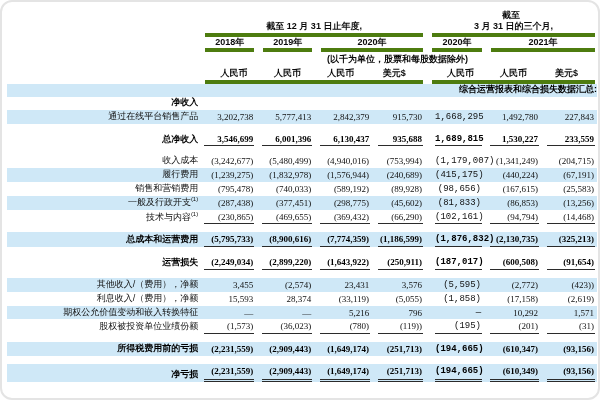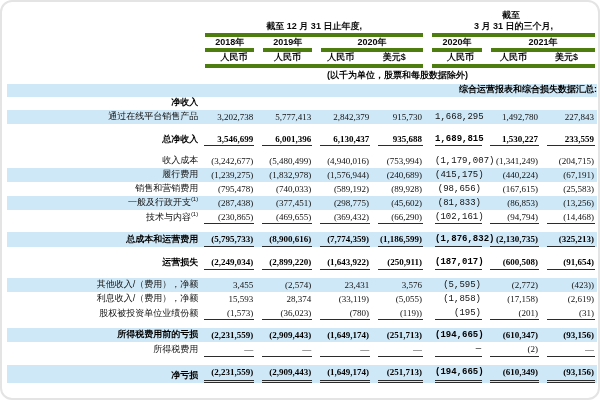--- a/index.html
+++ b/index.html
@@ -69,40 +69,40 @@
           </td>
           <td colspan="1">
             <span class="hline">2020年</span>
           </td>
           <td colspan="2">
             <span class="hline">2021年</span>
           </td>
         </tr>
       <tr>
         <td></td>
+        <td colspan="7" class="note">(以千为单位，股票和每股数据除外)</td>
+      </tr>
+      <tr>
+        <td></td>
         <td colspan="4">
           <div class="hline curflex" id="cur1">
               <span>人民币</span>
               <span>人民币</span>
               <span>人民币</span>
               <span>美元$</span>
             </div>
         </td>
         <td colspan="3">
           <div class="hline curflex" id="cur2">
               <span>人民币</span>
               <span>人民币</span>
               <span>美元$</span>
             </div>
         </td>
       </tr>
-      <tr>
-        <td></td>
-        <td colspan="7" class="note">(以千为单位，股票和每股数据除外)</td>
-      </tr>
     </thead>
     <tbody id="tbody">
         <tr class="datarow hl bold">
           <td class="rowlbl" colspan="8">综合运营报表和综合损失数据汇总:</td>
         </tr>
         <tr class="datarow bold">
           <td class="rowlbl">净收入</td>
           <td class="num">
             <span class="v"></span>
           </td>
@@ -397,20 +397,44 @@
           <td class="num">
             <span class="v">(1,858)</span>
           </td>
           <td class="num">
             <span class="v">(17,158)</span>
           </td>
           <td class="num">
             <span class="v">(2,619)</span>
           </td>
         </tr>
+        <tr class="datarow hl">
+          <td class="rowlbl ind">期权公允价值变动和嵌入转换特征</td>
+          <td class="num">
+            <span class="v">—</span>
+          </td>
+          <td class="num">
+            <span class="v">—</span>
+          </td>
+          <td class="num">
+            <span class="v">5,216</span>
+          </td>
+          <td class="num">
+            <span class="v">796</span>
+          </td>
+          <td class="num">
+            <span class="v">—</span>
+          </td>
+          <td class="num">
+            <span class="v">10,292</span>
+          </td>
+          <td class="num">
+            <span class="v">1,571</span>
+          </td>
+        </tr>
         <tr class="datarow u1">
           <td class="rowlbl ind">股权被投资单位业绩份额</td>
           <td class="num">
             <span class="v">(1,573)</span>
           </td>
           <td class="num">
             <span class="v">(36,023)</span>
           </td>
           <td class="num">
             <span class="v">(780)</span>
@@ -446,44 +470,20 @@
             <span class="v">(251,713)</span>
           </td>
           <td class="num">
             <span class="v">(194,665)</span>
           </td>
           <td class="num">
             <span class="v">(610,347)</span>
           </td>
           <td class="num">
             <span class="v">(93,156)</span>
-          </td>
-        </tr>
-        <tr class="datarow u1">
-          <td class="rowlbl">所得税费用</td>
-          <td class="num">
-            <span class="v">—</span>
-          </td>
-          <td class="num">
-            <span class="v">—</span>
-          </td>
-          <td class="num">
-            <span class="v">—</span>
-          </td>
-          <td class="num">
-            <span class="v">—</span>
-          </td>
-          <td class="num">
-            <span class="v">—</span>
-          </td>
-          <td class="num">
-            <span class="v">(2)</span>
-          </td>
-          <td class="num">
-            <span class="v">—</span>
           </td>
         </tr>
         <tr class="spacer">
           <td colspan="8"></td>
         </tr>
         <tr class="datarow hl bold u2">
           <td class="rowlbl">净亏损</td>
           <td class="num">
             <span class="v">(2,231,559)</span>
           </td>

